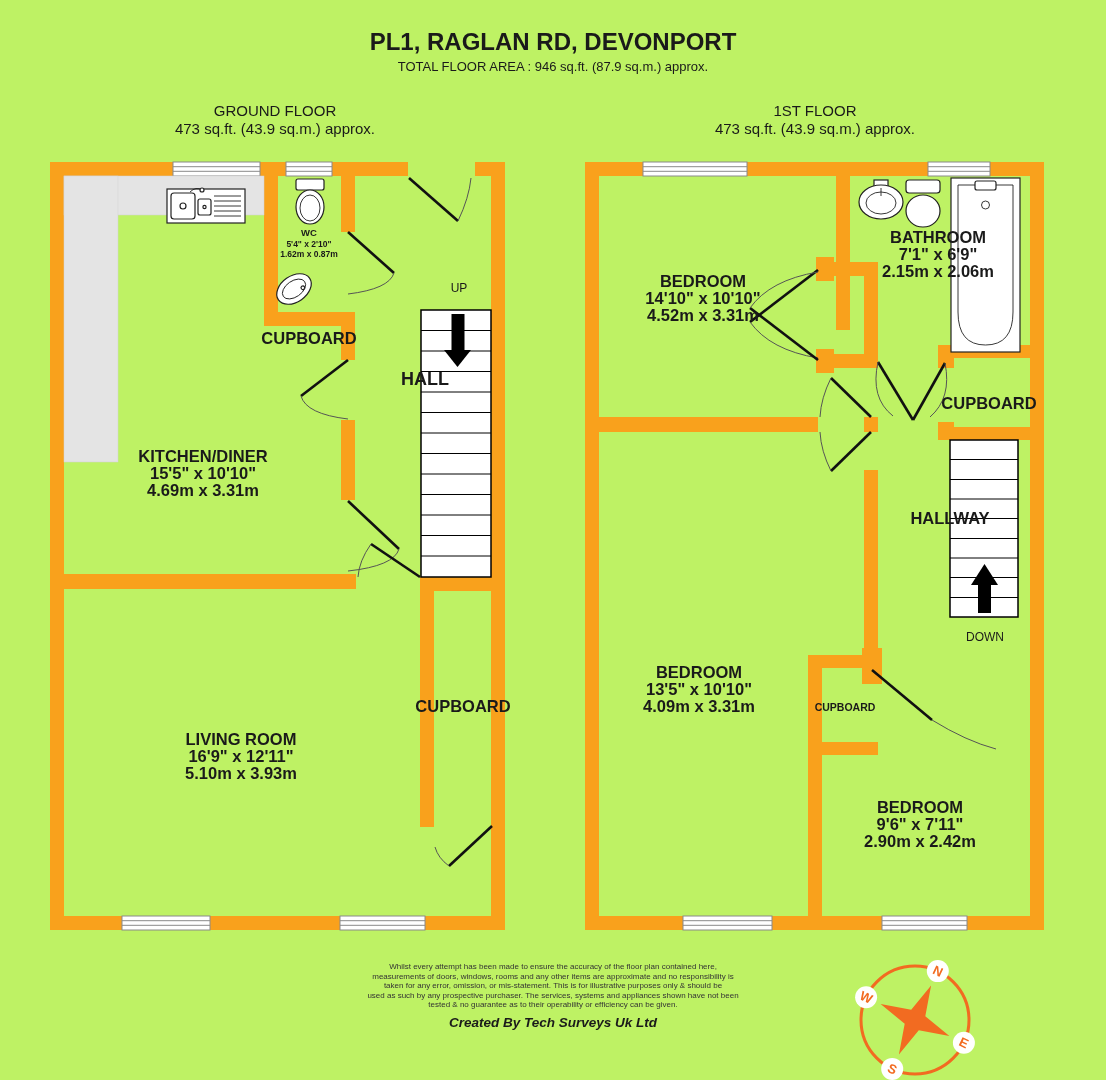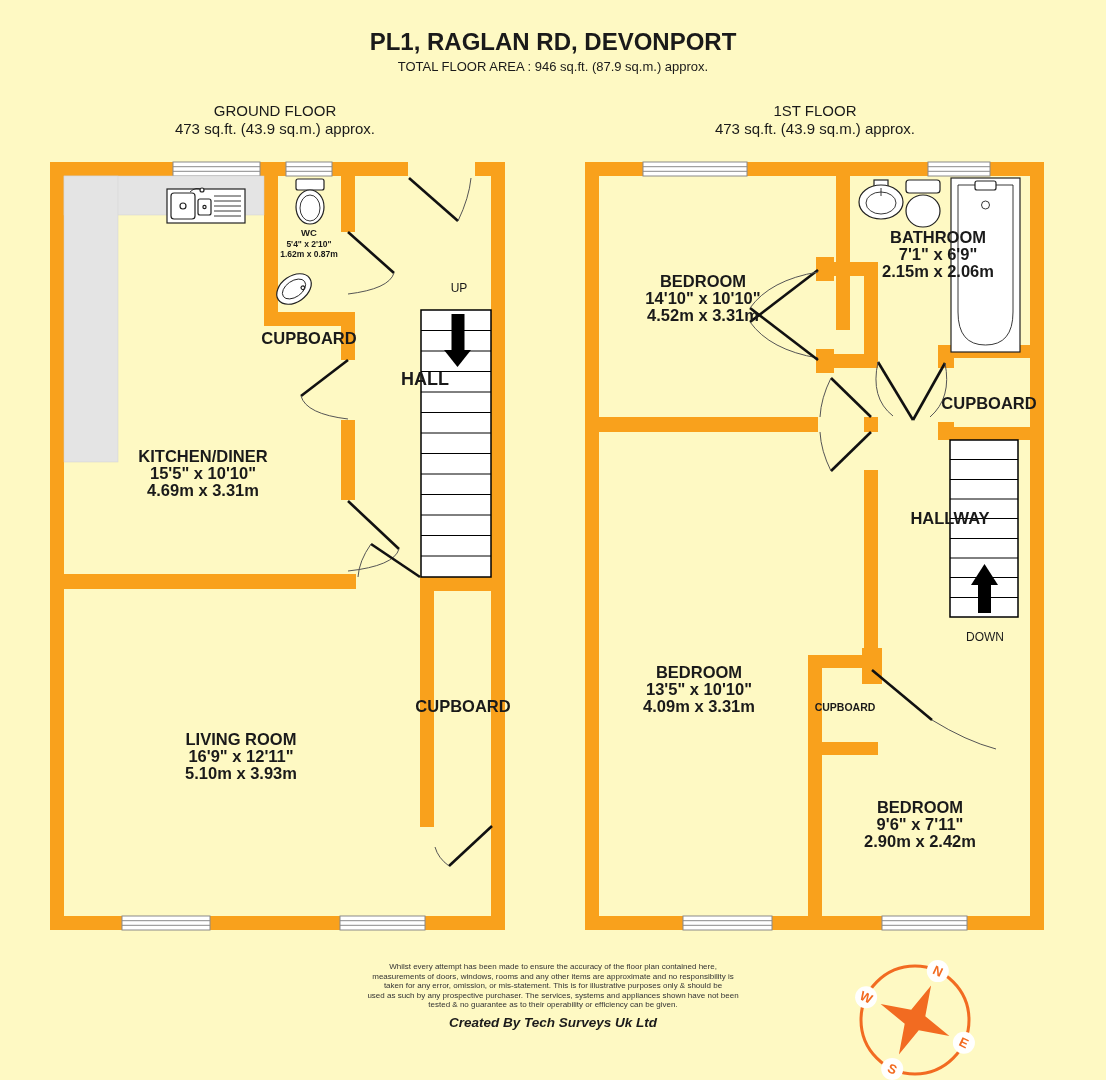--- a/index.html
+++ b/index.html
@@ -1,16 +1,16 @@
 <!DOCTYPE html>
 <html><head>
 <meta charset="utf-8">
 <style>
   html,body{margin:0;padding:0;background:#ffffff;}
-  .page{position:relative;width:1106px;height:1080px;background:#fef9c3;overflow:hidden;
+  .page{position:relative;width:1106px;height:1080px;background:#bef264;overflow:hidden;
         font-family:"Liberation Sans", sans-serif;}
   svg text{font-family:"Liberation Sans", sans-serif;fill:#1a1a1a;text-anchor:middle;}
   .wall{fill:#F9A11C;}
   .counter{fill:#E4E4E4;stroke:#d2d2d2;stroke-width:.5;}
   .winbox{fill:#ffffff;stroke:#8a8a8a;stroke-width:1;}
   .winline{stroke:#8a8a8a;stroke-width:1;fill:none;}
   .stairbox{fill:#ffffff;stroke:#000;stroke-width:1.5;}
   .tread{stroke:#000;stroke-width:1;fill:none;}
   .leaf{stroke:#111;stroke-width:2.6;fill:none;}
   .arc{stroke:#555;stroke-width:1;fill:none;}

